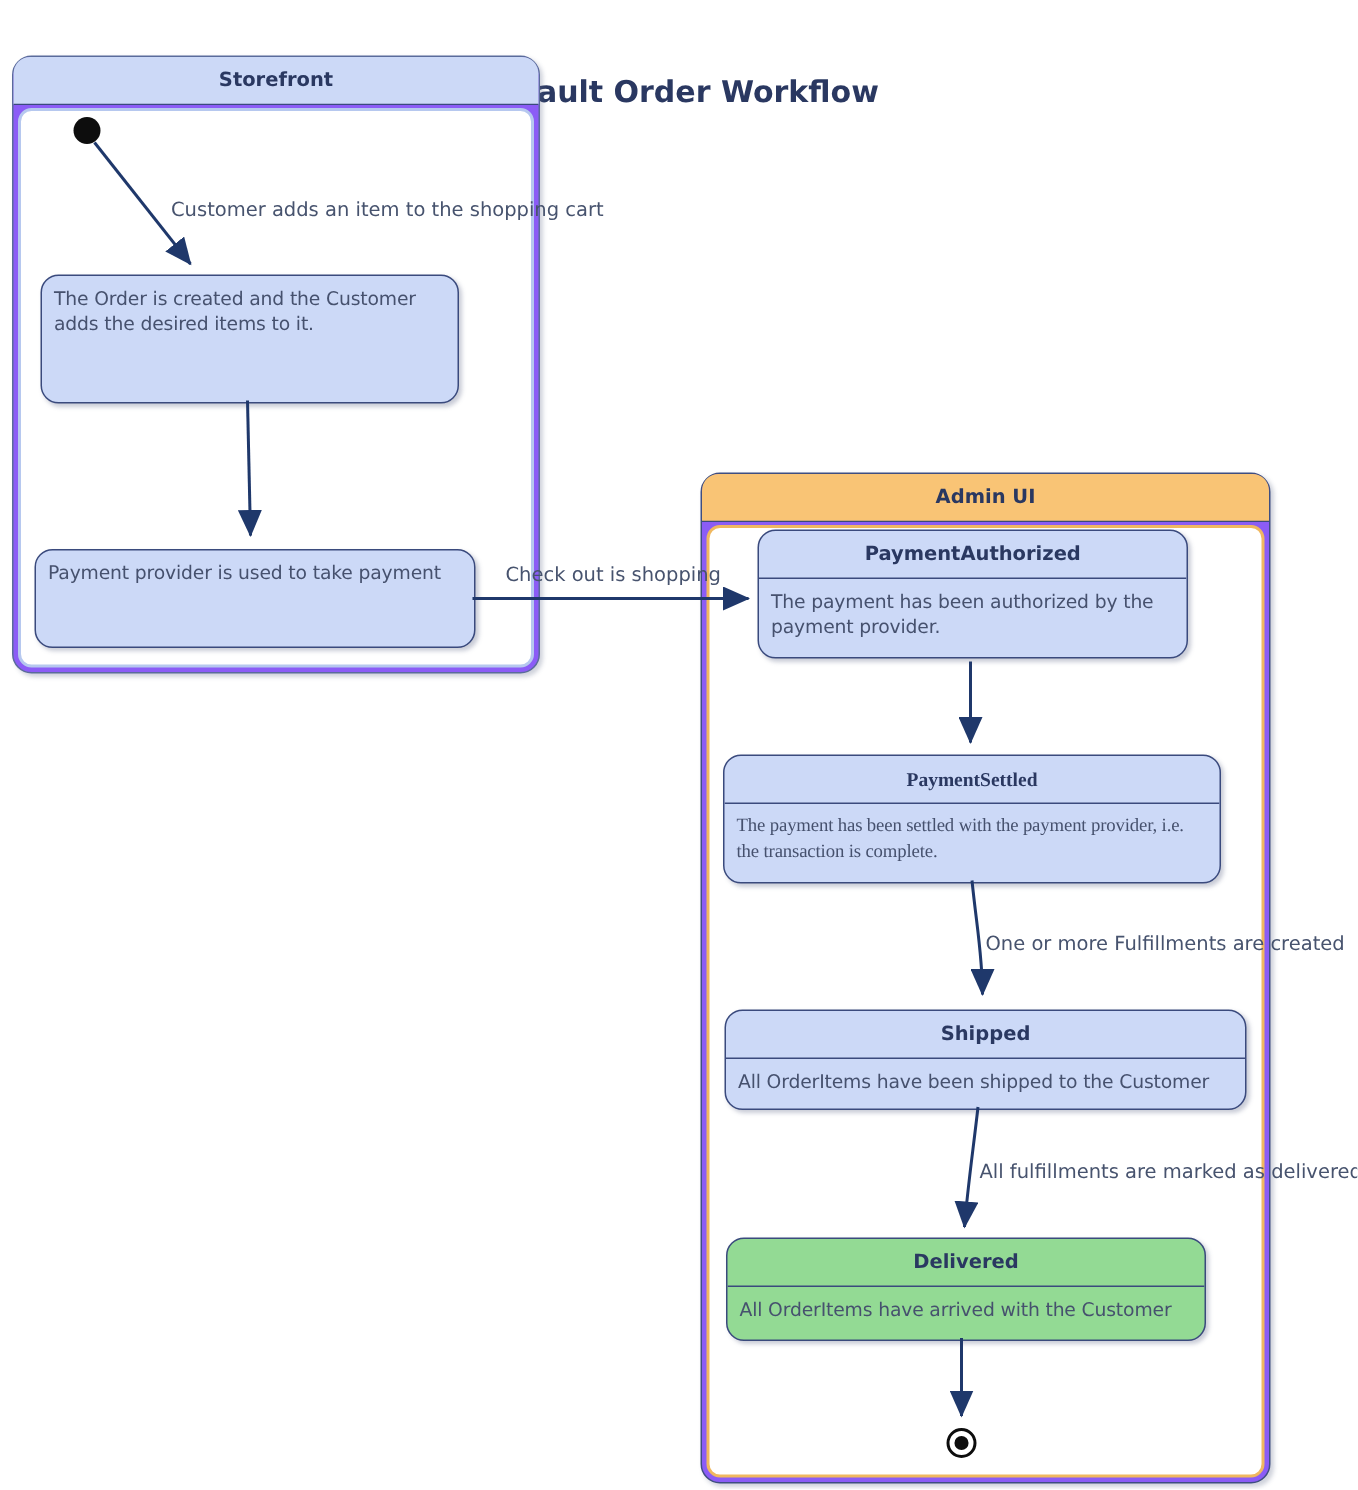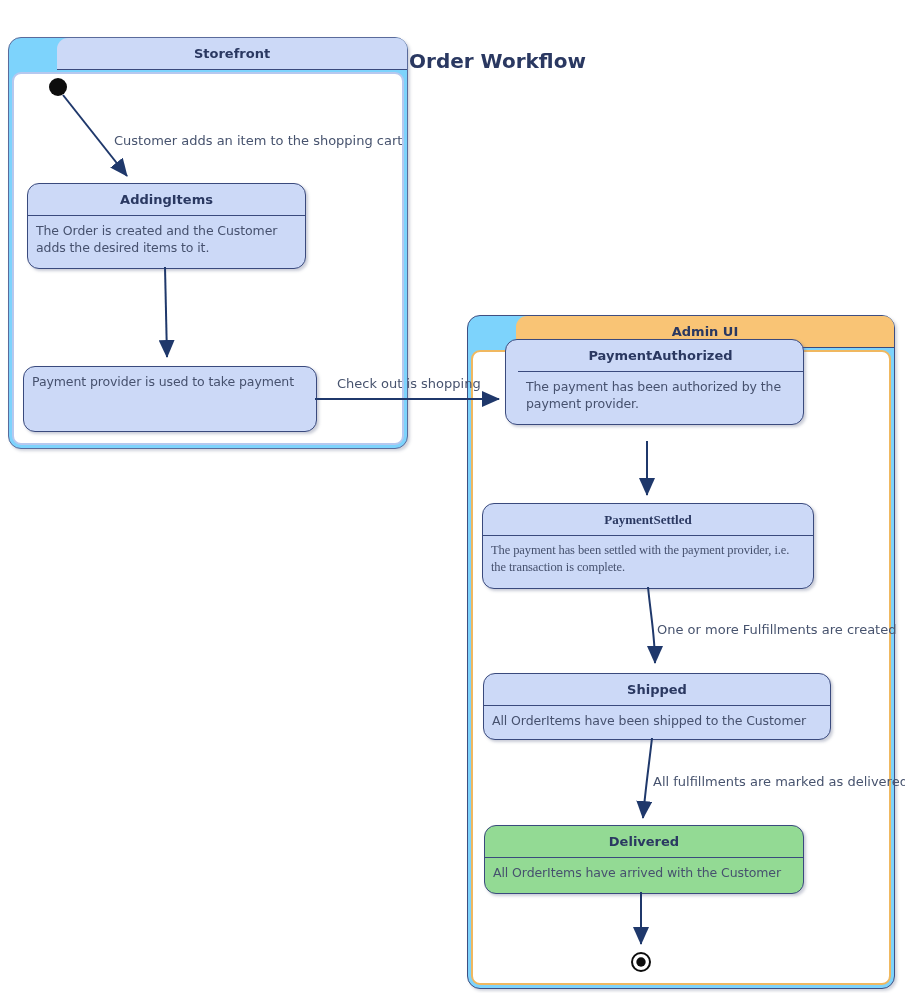--- a/index.html
+++ b/index.html
@@ -2,22 +2,22 @@
 <html style="--title-text: #2a3861; --body-text: #46516e; --label-text: #47536e; --blue-fill: #ccd9f7; --green-fill: #93da94; --state-border: #3a4a7d; --storefront-border: #5a6b9b; --storefront-inner-border: #b6c8ef; --admin-border: #3f4e81; --admin-inner-border: #f0b860; --admin-header-fill: #f9c475; --edge-color: #1f386b; --node-black: #0d0d0d;"><head>
 <meta charset="utf-8">
 <style>
   html,body{margin:0;padding:0;background:#ffffff;}
   body{font-family:"DejaVu Sans","Liberation Sans",sans-serif;}
   .canvas{position:relative;width:905px;height:993px;background:#fff;overflow:hidden;}
 
   .diagram-title{position:absolute;top:6px;left:0;width:905px;text-align:center;
     font-size:20px;font-weight:bold;color:var(--title-text);margin-top:43px;}
 
-  .container{position:absolute;border:1.5px solid;border-radius:13px;background:#7dd3fc;
-    box-shadow:2px 2px 3px rgba(100,110,140,.30);z-index:1;padding-left:48px;}
+  .container{position:absolute;border:1.5px solid;border-radius:13px;background:#8b5cf6;
+    box-shadow:2px 2px 3px rgba(100,110,140,.30);z-index:1;}
   .container-header{height:31px;line-height:31px;text-align:center;font-weight:bold;
     font-size:13px;color:var(--title-text);border-bottom:1px solid var(--state-border);
     border-radius:11px 11px 0 0;}
   .container-inner{position:absolute;left:3px;right:3px;bottom:3px;top:34px;
     border:2px solid;border-radius:9px;background:#fff;}
   .storefront{left:8px;top:37px;width:350px;height:410px;border-color:var(--storefront-border);}
   .storefront .container-header{background:var(--blue-fill);}
   .storefront .container-inner{border-color:var(--storefront-inner-border);}
   .admin{left:467px;top:315px;width:378px;height:672px;border-color:var(--admin-border);}
   .admin .container-header{background:var(--admin-header-fill);}
@@ -51,29 +51,28 @@
   </div>
 
   <div class="container admin">
     <div class="container-header">
       <span>Admin UI</span>
     </div>
     <div class="container-inner"></div>
   </div>
 
   <div class="state" style="left:27px;top:183px;width:277px;height:84px;">
-    <div class="state-title">AddingItems</div>
     <div class="state-body">The Order is created and the Customer adds the desired items to it.</div>
   </div>
 
   <div class="state" style="left:23px;top:366px;width:292px;height:64px;">
     <div class="state-body">Payment provider is used to take payment</div>
   </div>
 
-  <div class="state" style="left:505px;top:339px;width:285px;height:84px;padding-left:12px;">
+  <div class="state" style="left:505px;top:353px;width:285px;height:84px;">
     <div class="state-title">PaymentAuthorized</div>
     <div class="state-body">The payment has been authorized by the payment provider.</div>
   </div>
 
   <div class="state" style="left:482px;top:503px;width:330px;height:84px;font-family:Liberation Serif, serif;">
     <div class="state-title">PaymentSettled</div>
     <div class="state-body">The payment has been settled with the payment provider, i.e. the transaction is complete.</div>
   </div>
 
   <div class="state" style="left:483px;top:673px;width:346px;height:65px;">

